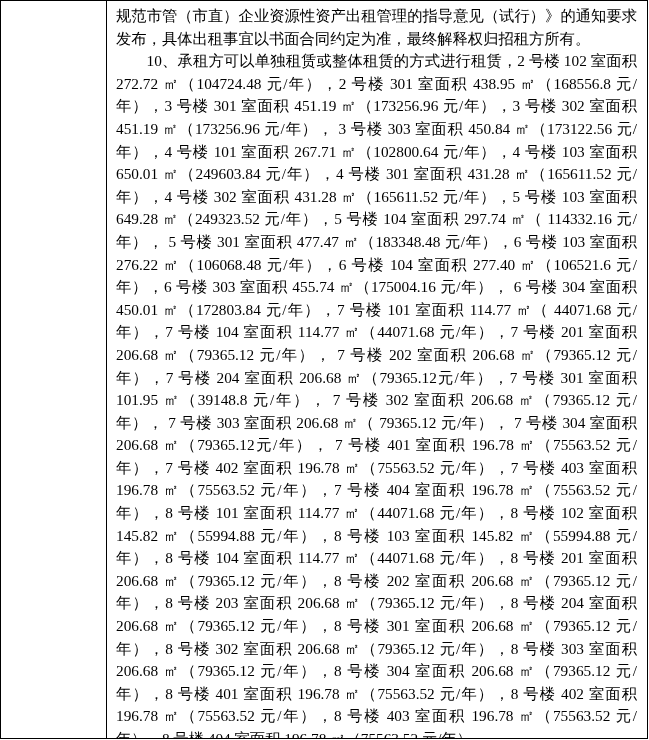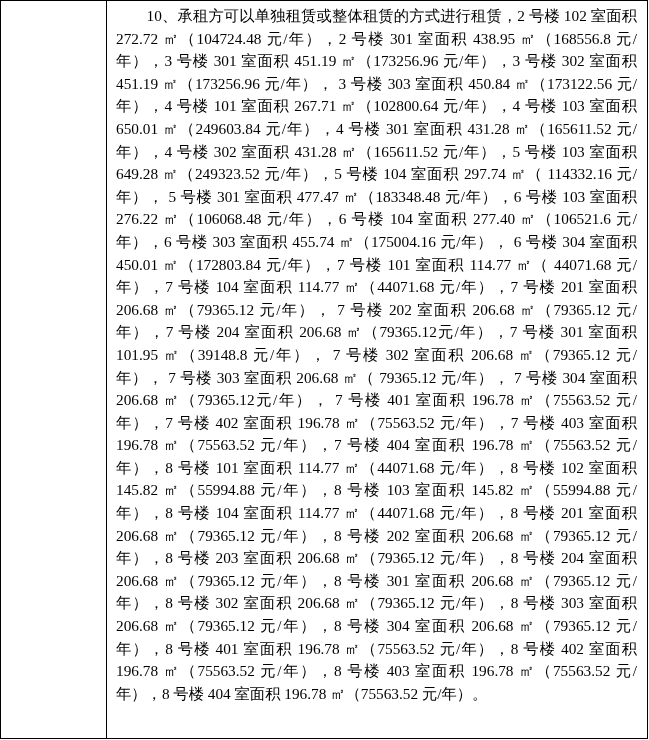--- a/index.html
+++ b/index.html
@@ -69,16 +69,17 @@
     -webkit-font-smoothing: antialiased;
   }
 </style>
 </head>
 <body>
 
 <div class="page">
   <div class="doc-table">
     <div class="gutter-col"></div>
     <div class="content-col">
+      <p class="para">规范市管（市直）企业资源性资产出租管理的指导意见（试行）》的通知要求发布，具体出租事宜以书面合同约定为准，最终解释权归招租方所有。</p>
       <p class="para indent">10、承租方可以单独租赁或整体租赁的方式进行租赁，2 号楼 102 室面积 272.72 ㎡（104724.48 元/年），2 号楼 301 室面积 438.95 ㎡（168556.8 元/年），3 号楼 301 室面积 451.19 ㎡（173256.96 元/年），3 号楼 302 室面积 451.19 ㎡（173256.96 元/年）， 3 号楼 303 室面积 450.84 ㎡（173122.56 元/年），4 号楼 101 室面积 267.71 ㎡（102800.64 元/年），4 号楼 103 室面积 650.01 ㎡（249603.84 元/年），4 号楼 301 室面积 431.28 ㎡（165611.52 元/年），4 号楼 302 室面积 431.28 ㎡（165611.52 元/年），5 号楼 103 室面积 649.28 ㎡（249323.52 元/年），5 号楼 104 室面积 297.74 ㎡（ 114332.16 元/年）， 5 号楼 301 室面积 477.47 ㎡（183348.48 元/年），6 号楼 103 室面积 276.22 ㎡（106068.48 元/年），6 号楼 104 室面积 277.40 ㎡（106521.6 元/年），6 号楼 303 室面积 455.74 ㎡（175004.16 元/年）， 6 号楼 304 室面积 450.01 ㎡（172803.84 元/年），7 号楼 101 室面积 114.77 ㎡（ 44071.68 元/年），7 号楼 104 室面积 114.77 ㎡（44071.68 元/年），7 号楼 201 室面积 206.68 ㎡（79365.12 元/年）， 7 号楼 202 室面积 206.68 ㎡（79365.12 元/年），7 号楼 204 室面积 206.68 ㎡（79365.12元/年），7 号楼 301 室面积 101.95 ㎡（39148.8 元/年）， 7 号楼 302 室面积 206.68 ㎡（79365.12 元/年）， 7 号楼 303 室面积 206.68 ㎡（ 79365.12 元/年）， 7 号楼 304 室面积 206.68 ㎡（79365.12元/年）， 7 号楼 401 室面积 196.78 ㎡（75563.52 元/年），7 号楼 402 室面积 196.78 ㎡（75563.52 元/年），7 号楼 403 室面积 196.78 ㎡（75563.52 元/年），7 号楼 404 室面积 196.78 ㎡（75563.52 元/年），8 号楼 101 室面积 114.77 ㎡（44071.68 元/年），8 号楼 102 室面积 145.82 ㎡（55994.88 元/年），8 号楼 103 室面积 145.82 ㎡（55994.88 元/年），8 号楼 104 室面积 114.77 ㎡（44071.68 元/年），8 号楼 201 室面积 206.68 ㎡（79365.12 元/年），8 号楼 202 室面积 206.68 ㎡（79365.12 元/年），8 号楼 203 室面积 206.68 ㎡（79365.12 元/年），8 号楼 204 室面积 206.68 ㎡（79365.12 元/年），8 号楼 301 室面积 206.68 ㎡（79365.12 元/年），8 号楼 302 室面积 206.68 ㎡（79365.12 元/年），8 号楼 303 室面积 206.68 ㎡（79365.12 元/年），8 号楼 304 室面积 206.68 ㎡（79365.12 元/年），8 号楼 401 室面积 196.78 ㎡（75563.52 元/年），8 号楼 402 室面积 196.78 ㎡（75563.52 元/年），8 号楼 403 室面积 196.78 ㎡（75563.52 元/年），8 号楼 404 室面积 196.78 ㎡（75563.52 元/年）。</p>
     </div>
   </div>
 </div>
 
 </body></html>

